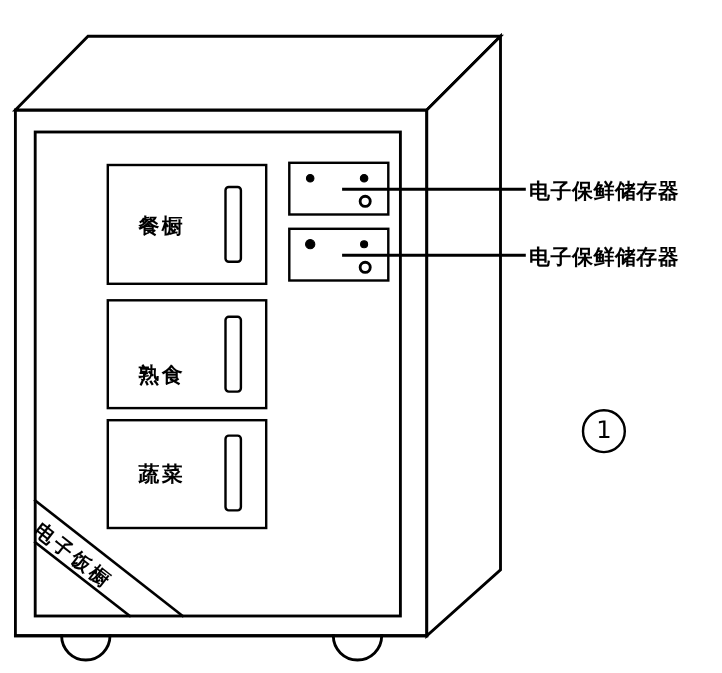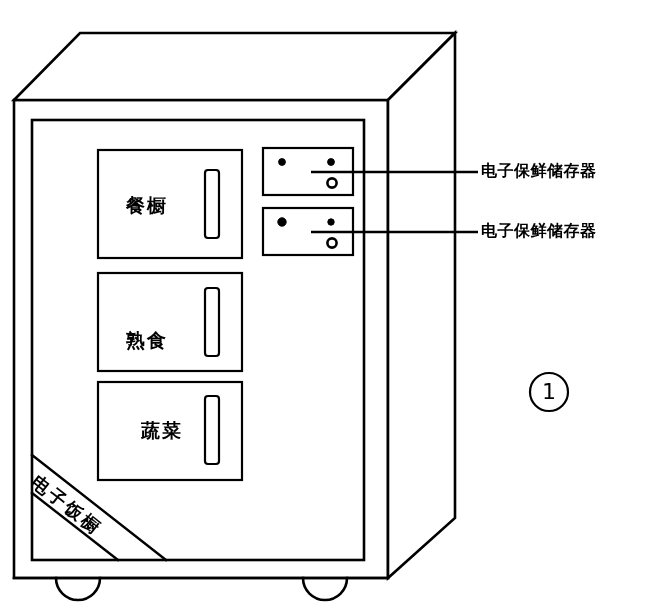--- a/index.html
+++ b/index.html
@@ -53,21 +53,21 @@
     stroke-width: 2.6;
   }
   .leader {
     stroke: #000000;
     stroke-width: 2.6;
     fill: none;
   }
   .callout-text {
     position: absolute;
     font-family: Liberation Mono, monospace;
-    font-size: 16px;
+    font-size: 19px;
     font-weight: 700;
     color: #000000;
     white-space: nowrap;
     letter-spacing: 0.5px;
   }
   .drawer-label {
     position: absolute;
     font-family: "DejaVu Sans", "Liberation Sans", sans-serif;
     font-size: 19px;
     font-weight: 700;
@@ -142,21 +142,21 @@
     <path class="ln" stroke-width="2.6" d="M 56,578 A 22,22 0 0 0 100,578"></path>
     <path class="ln" stroke-width="2.6" d="M 303,578 A 22,22 0 0 0 347,578"></path>
 
     <circle class="thin" cx="549" cy="392" r="19"></circle>
   </svg>
 
   <div class="drawer-label" style="left:126px; top:193px;">餐橱</div>
 
   <div class="drawer-label" style="left:126px; top:328px;">熟食</div>
 
-  <div class="drawer-label" style="left:141px; top:418px;">蔬菜</div>
+  <div class="drawer-label" style="left:126px; top:418px;">蔬菜</div>
 
   <div class="banner-text" style="left:41px; top:470px; transform: rotate(38deg);">电子饭橱</div>
 
   <div class="callout-text" style="left:481px; top:161px;">电子保鲜储存器</div>
 
   <div class="callout-text" style="left:481px; top:221px;">电子保鲜储存器</div>
 
   <div class="fig-num" style="left:531px; top:375px;">1</div>
 
 </div>

